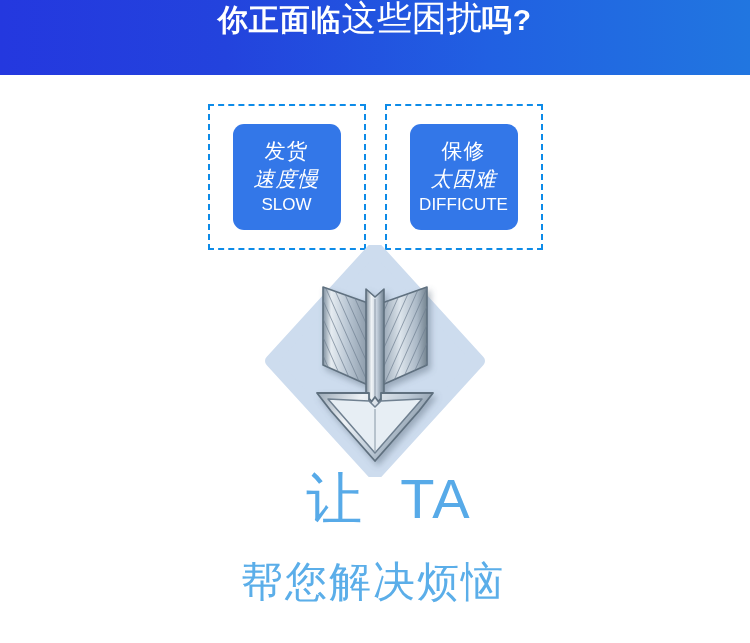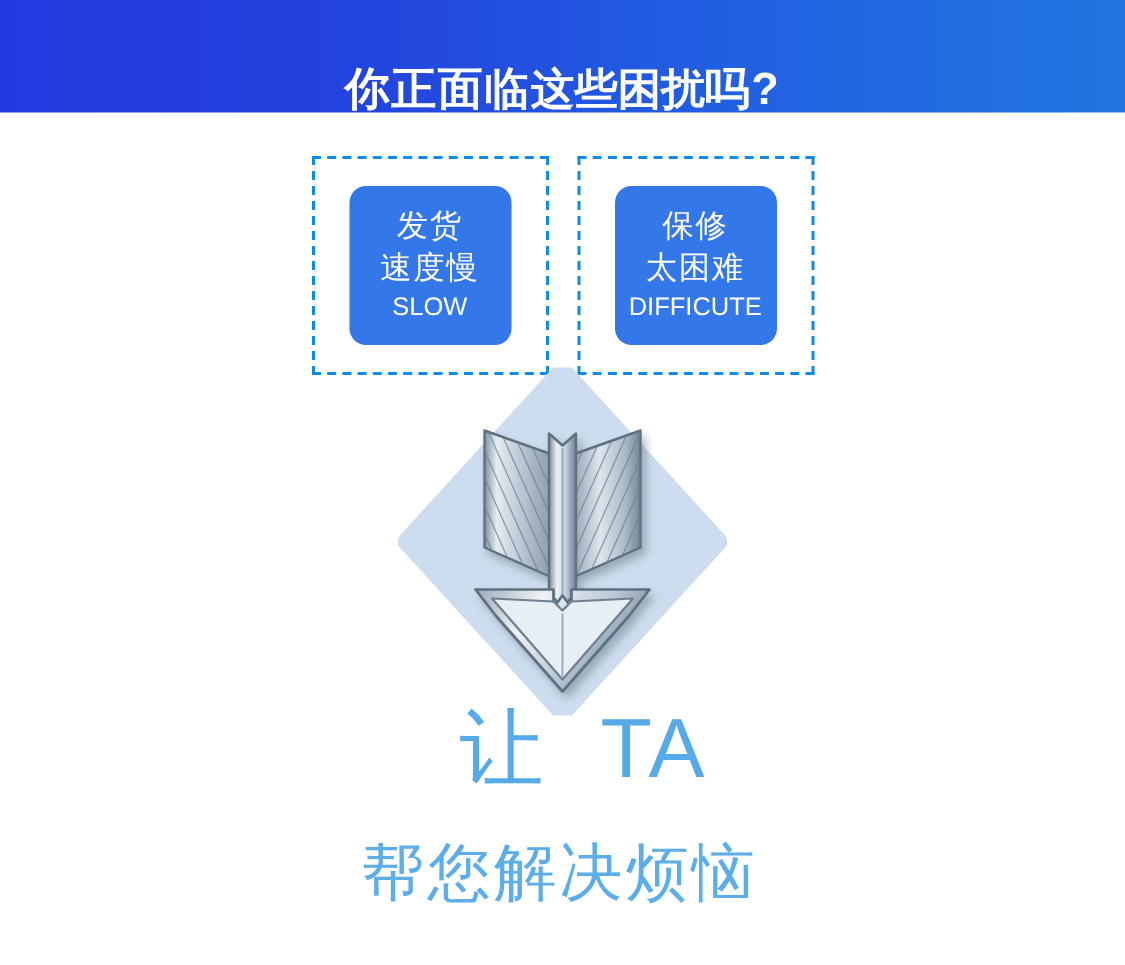--- a/index.html
+++ b/index.html
@@ -17,40 +17,40 @@
 
   
   .banner {
     position: absolute;
     left: 0;
     top: 0;
     width: 750px;
     height: 75px;
     background: linear-gradient(90deg, #2438df 0%, #2343dd 30%, #2160e2 65%, #2176e0 100%);
     display: flex;
-    align-items: flex-end;
+    align-items: flex-start;
     justify-content: center;
   }
   .banner-title {
     color: #ffffff;
     font-size: 32px;
     font-weight: bold;
     letter-spacing: 1px;
     line-height: 1;
     white-space: nowrap;
     display: flex;
     align-items: baseline;
   }
   .banner-title .seg-a {
     font-size: 30px;
     font-weight: bold;
   }
   .banner-title .seg-b {
-    font-size: 29px;
-    font-weight: bold;
+    font-size: 35px;
+    font-weight: normal;
     letter-spacing: 0px;
   }
   .banner-title .seg-c {
     font-size: 30px;
     font-weight: bold;
   }
 
   
   .cards {
     position: absolute;
@@ -85,20 +85,21 @@
   }
   .card-line1 {
     font-size: 21px;
     line-height: 28px;
     letter-spacing: 1px;
   }
   .card-line2 {
     font-size: 21px;
     line-height: 28px;
     letter-spacing: 1px;
+    font-style: italic;
   }
   .card-line3 {
     font-size: 17px;
     line-height: 24px;
     letter-spacing: 0px;
     white-space: nowrap;
   }
 
   
   .diamond-wrap {

